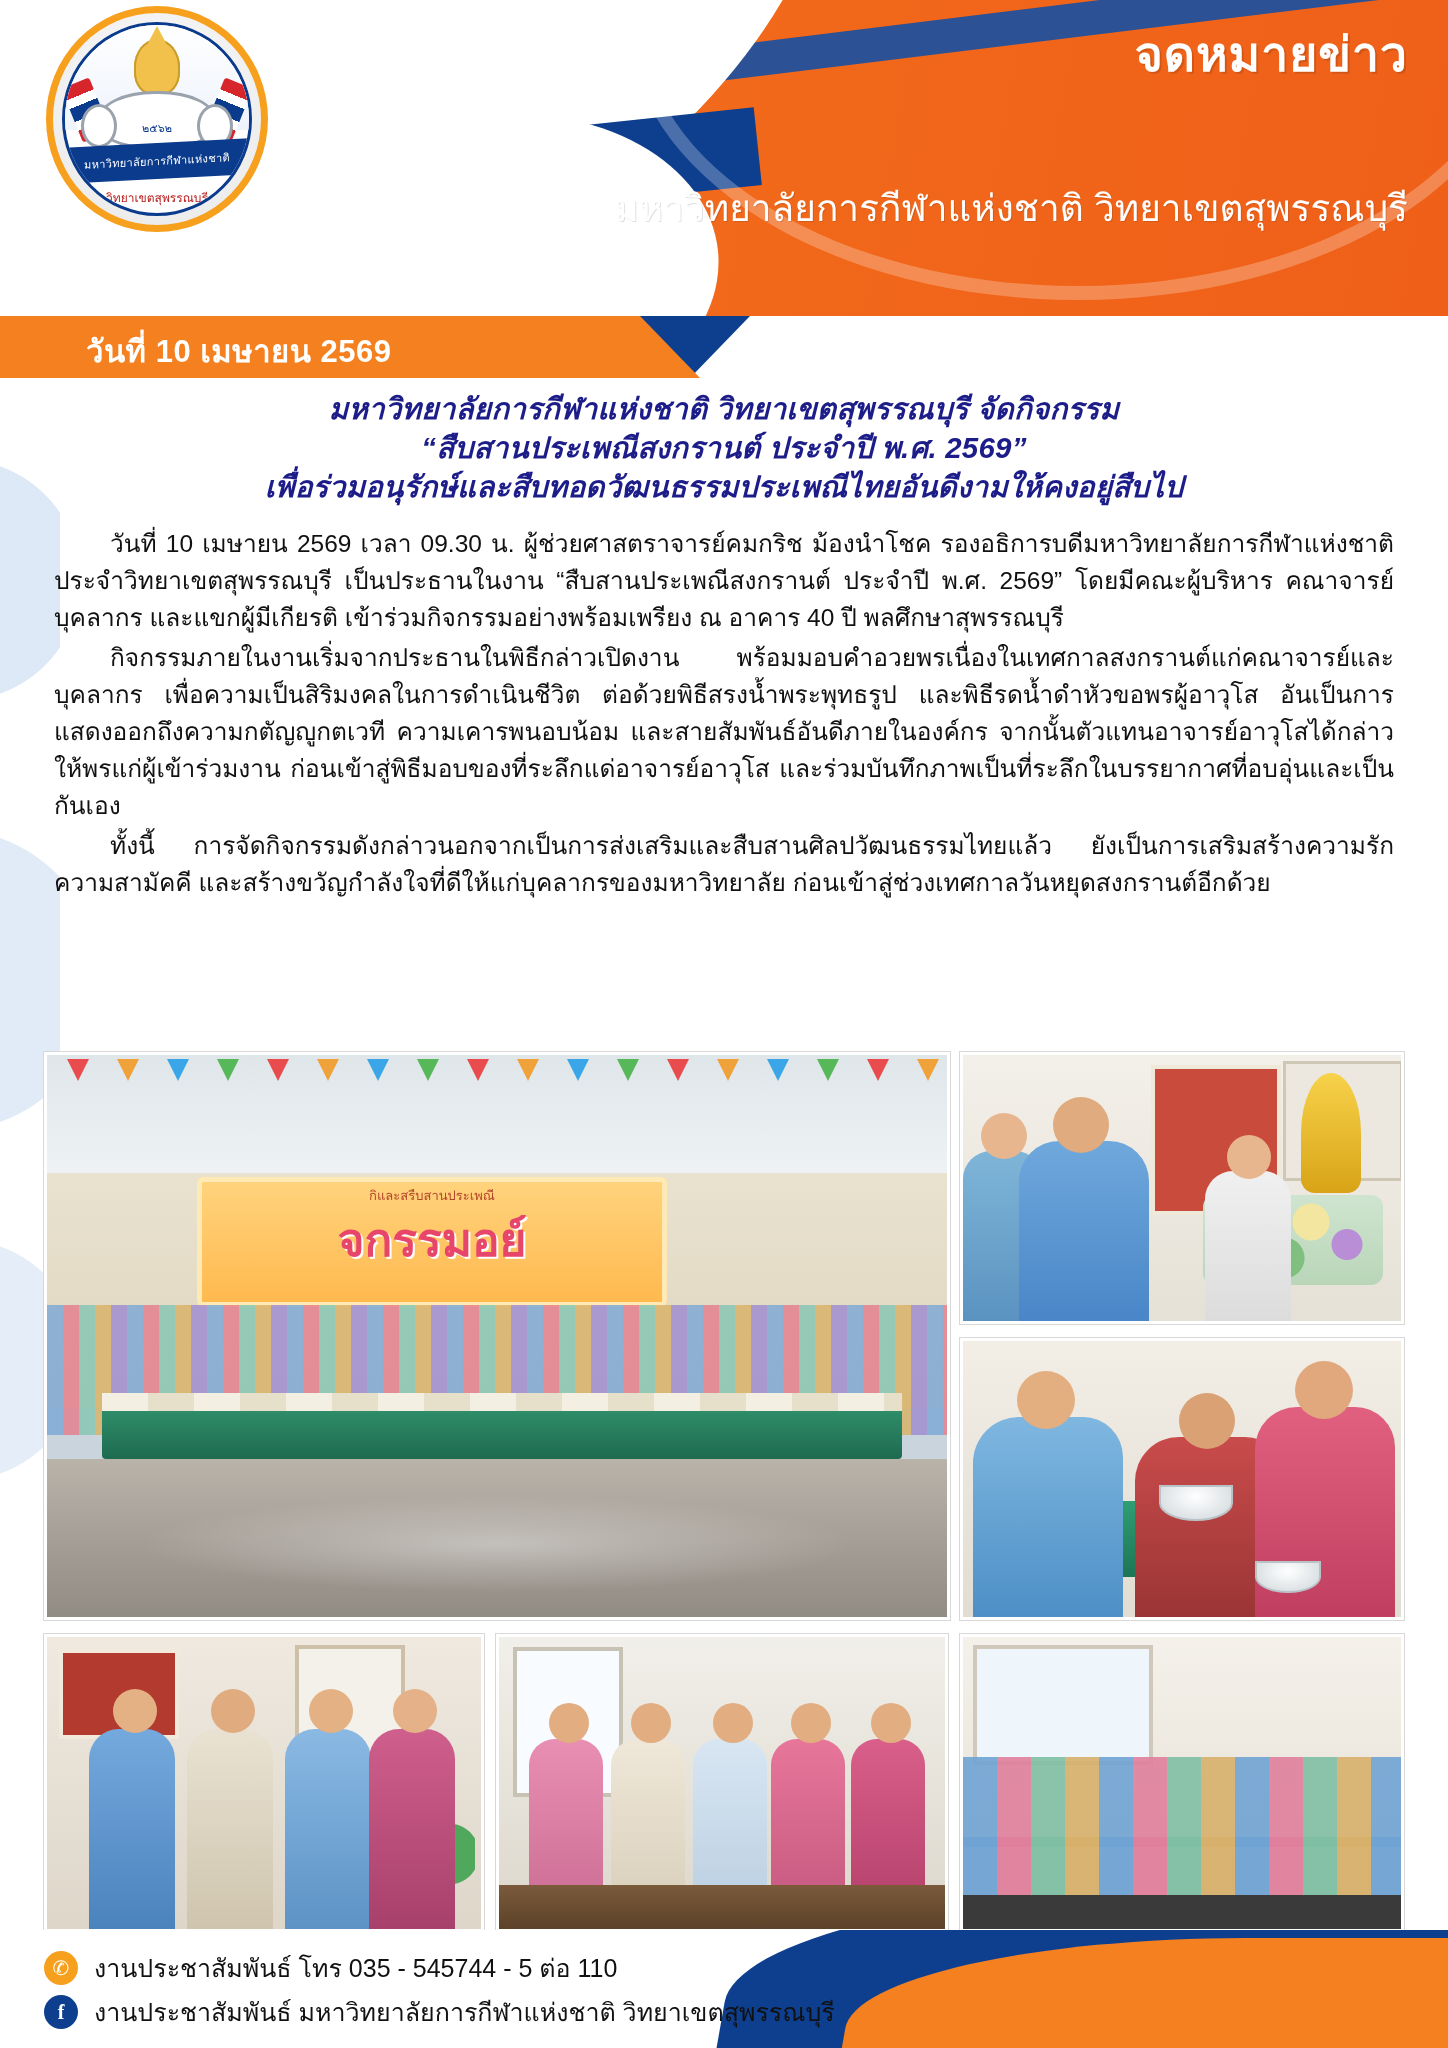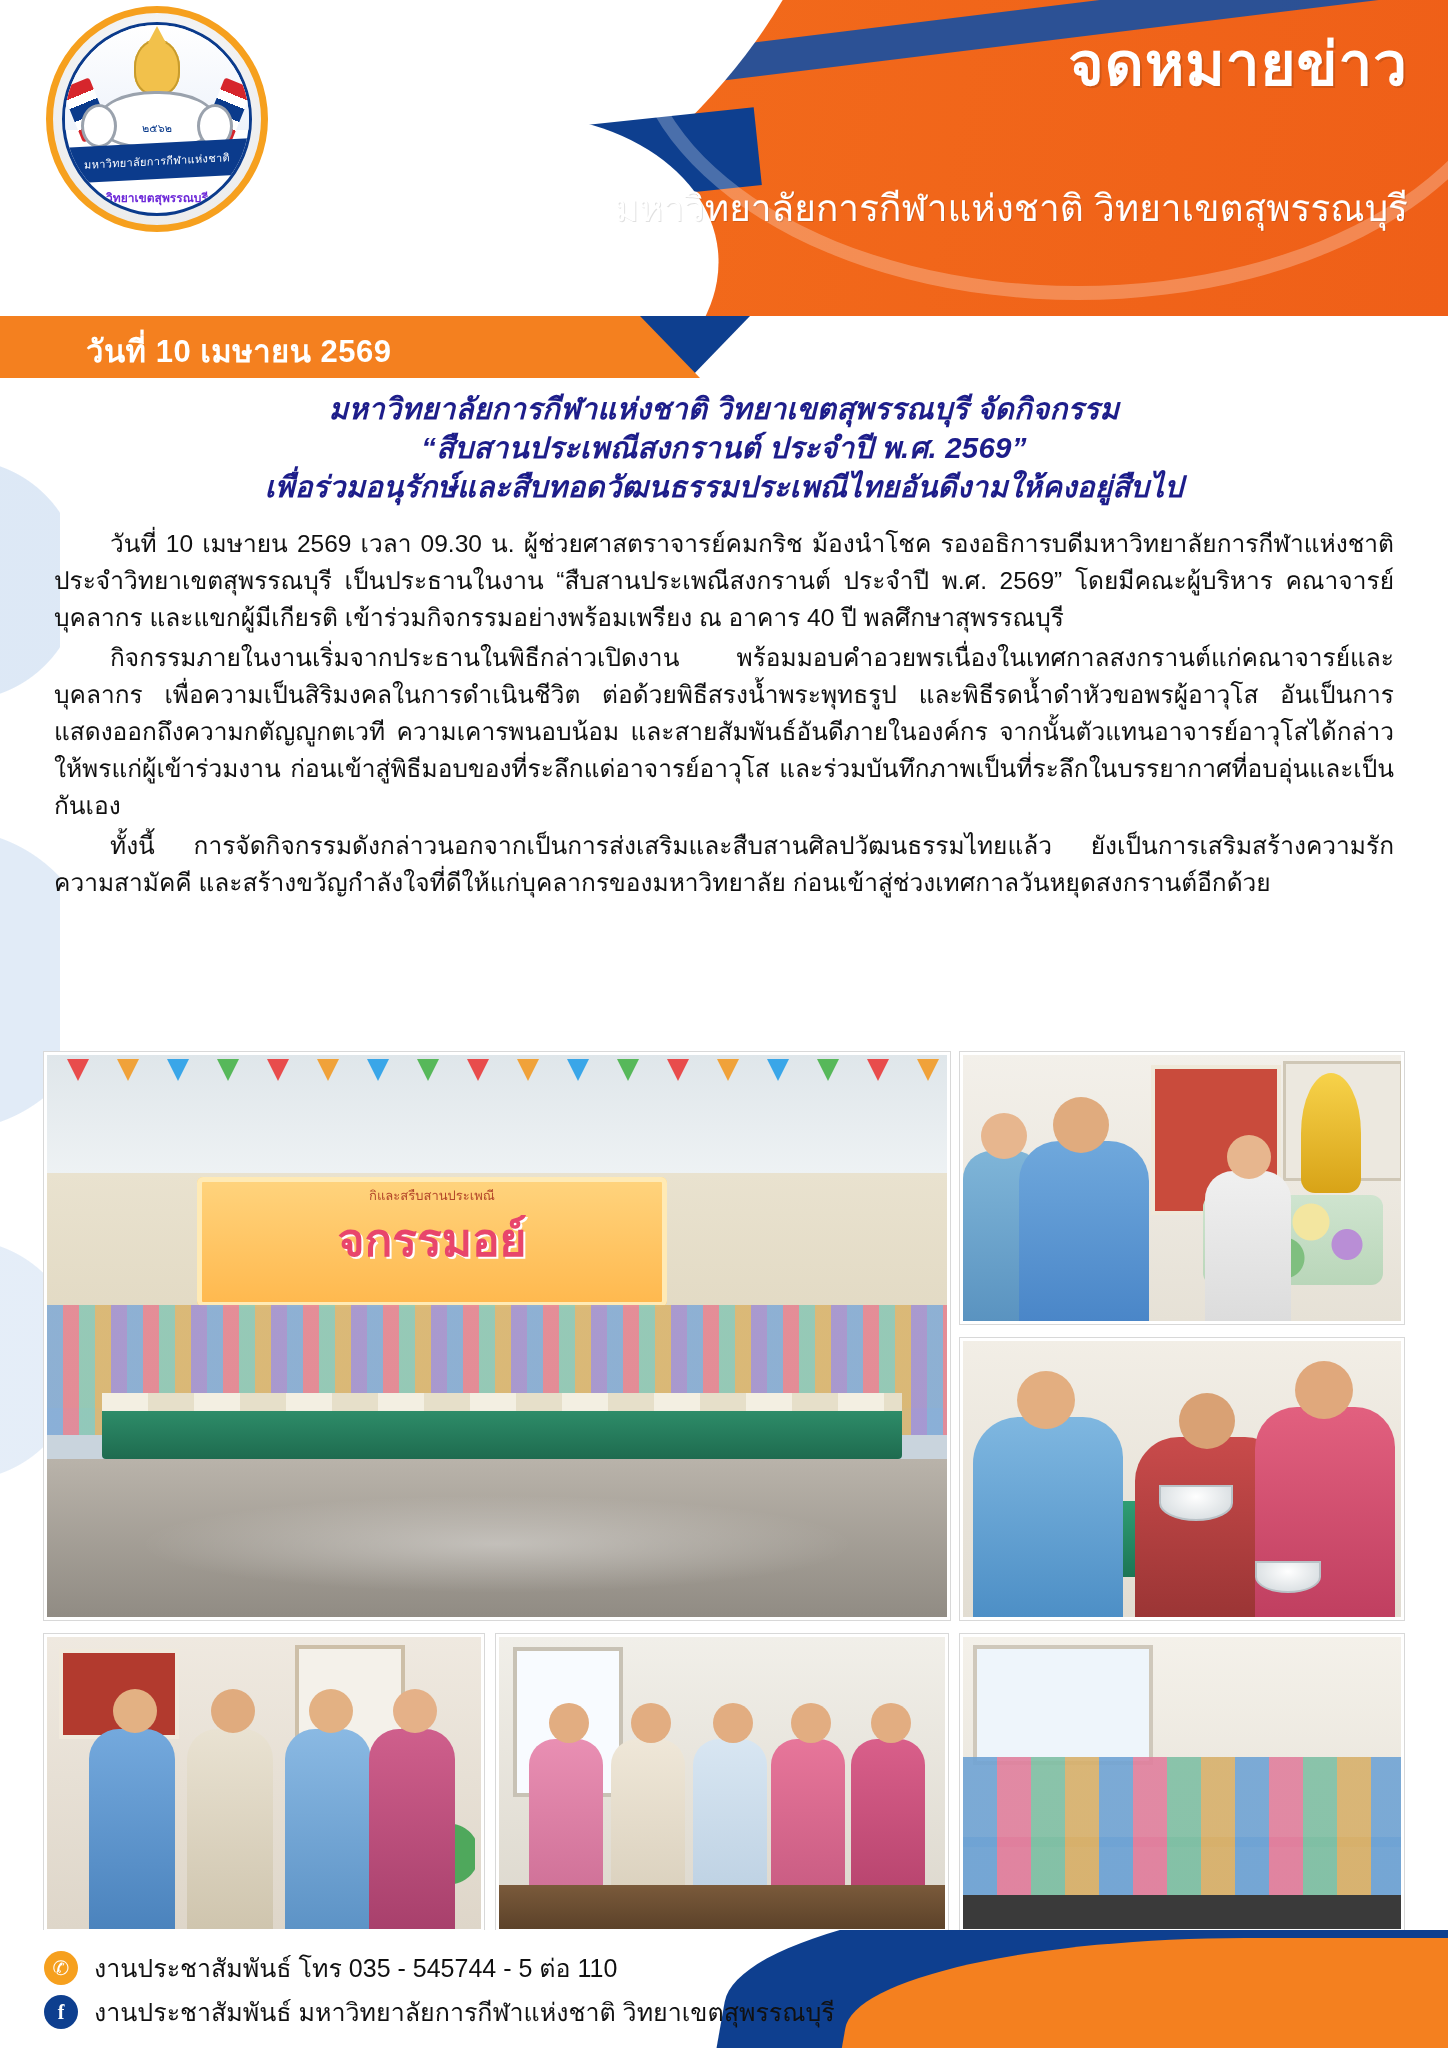--- a/index.html
+++ b/index.html
@@ -146,22 +146,22 @@
     text-align: center;
     line-height: 36px;
     letter-spacing: .3px;
     white-space: nowrap;
   }
   .logo-sub {
     position: absolute;
     left: 0; right: 0; bottom: 6px;
     text-align: center;
     font-size: 12px;
-    color: #6d28d9;
-    font-weight: bold;
+    color: #b91c1c;
+    font-weight: normal;
     white-space: nowrap;
   }
   .logo-flag {
     position: absolute;
     left: 6px; top: 56px;
     width: 30px; height: 58px;
     background: linear-gradient(#d6262c 0 22%, #ffffff 22% 38%, #0b3b8c 38% 62%, #ffffff 62% 78%, #d6262c 78% 100%);
     transform: rotate(-22deg);
     border-radius: 3px;
   }
@@ -171,21 +171,21 @@
     left: 50%; transform: translateX(-50%);
     bottom: 76px;
     font-size: 11px;
     color: #0b3b8c;
   }
 
   
   .hdr-line1 {
     position: absolute;
     right: 40px; top: 16px;
-    font-size: 60px;
+    font-size: 48px;
     font-weight: bold;
     color: #ffffff;
     letter-spacing: 1px;
     text-shadow: 2px 2px 0 rgba(0,0,0,.12);
     white-space: nowrap;
   }
   .hdr-line2 {
     position: absolute;
     right: 40px; top: 76px;
     font-size: 86px;

